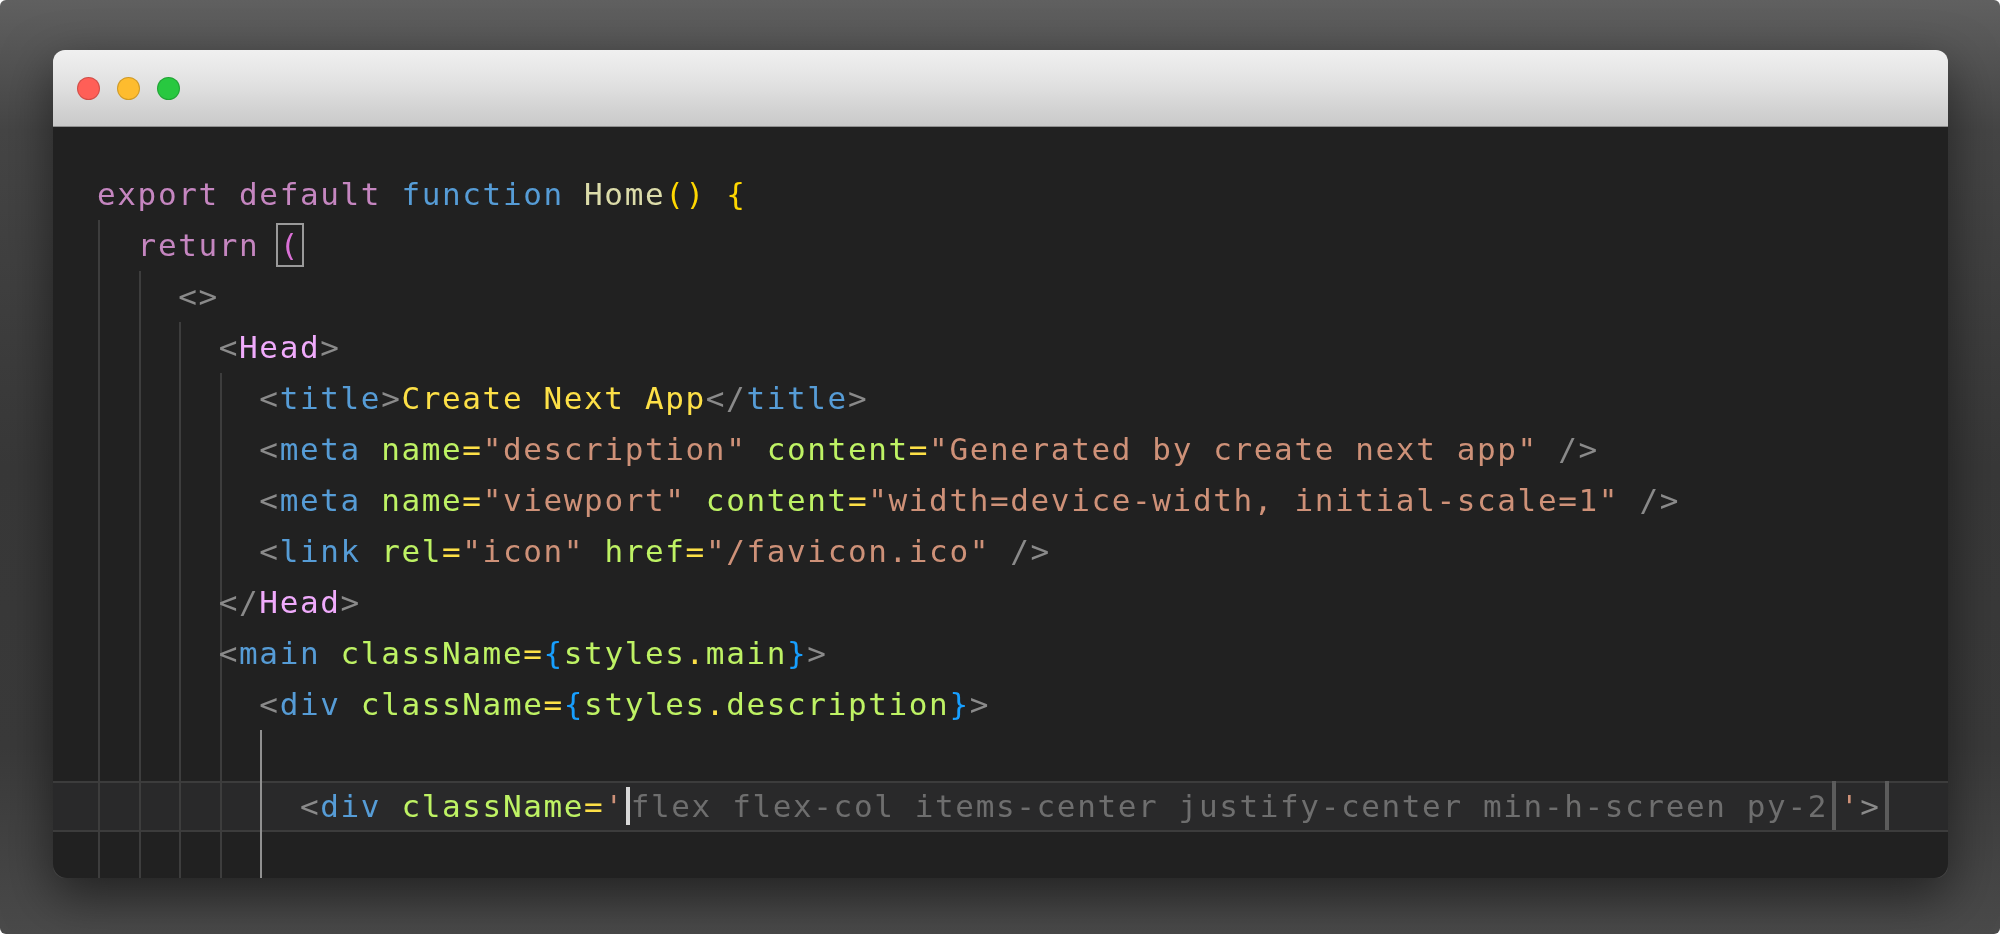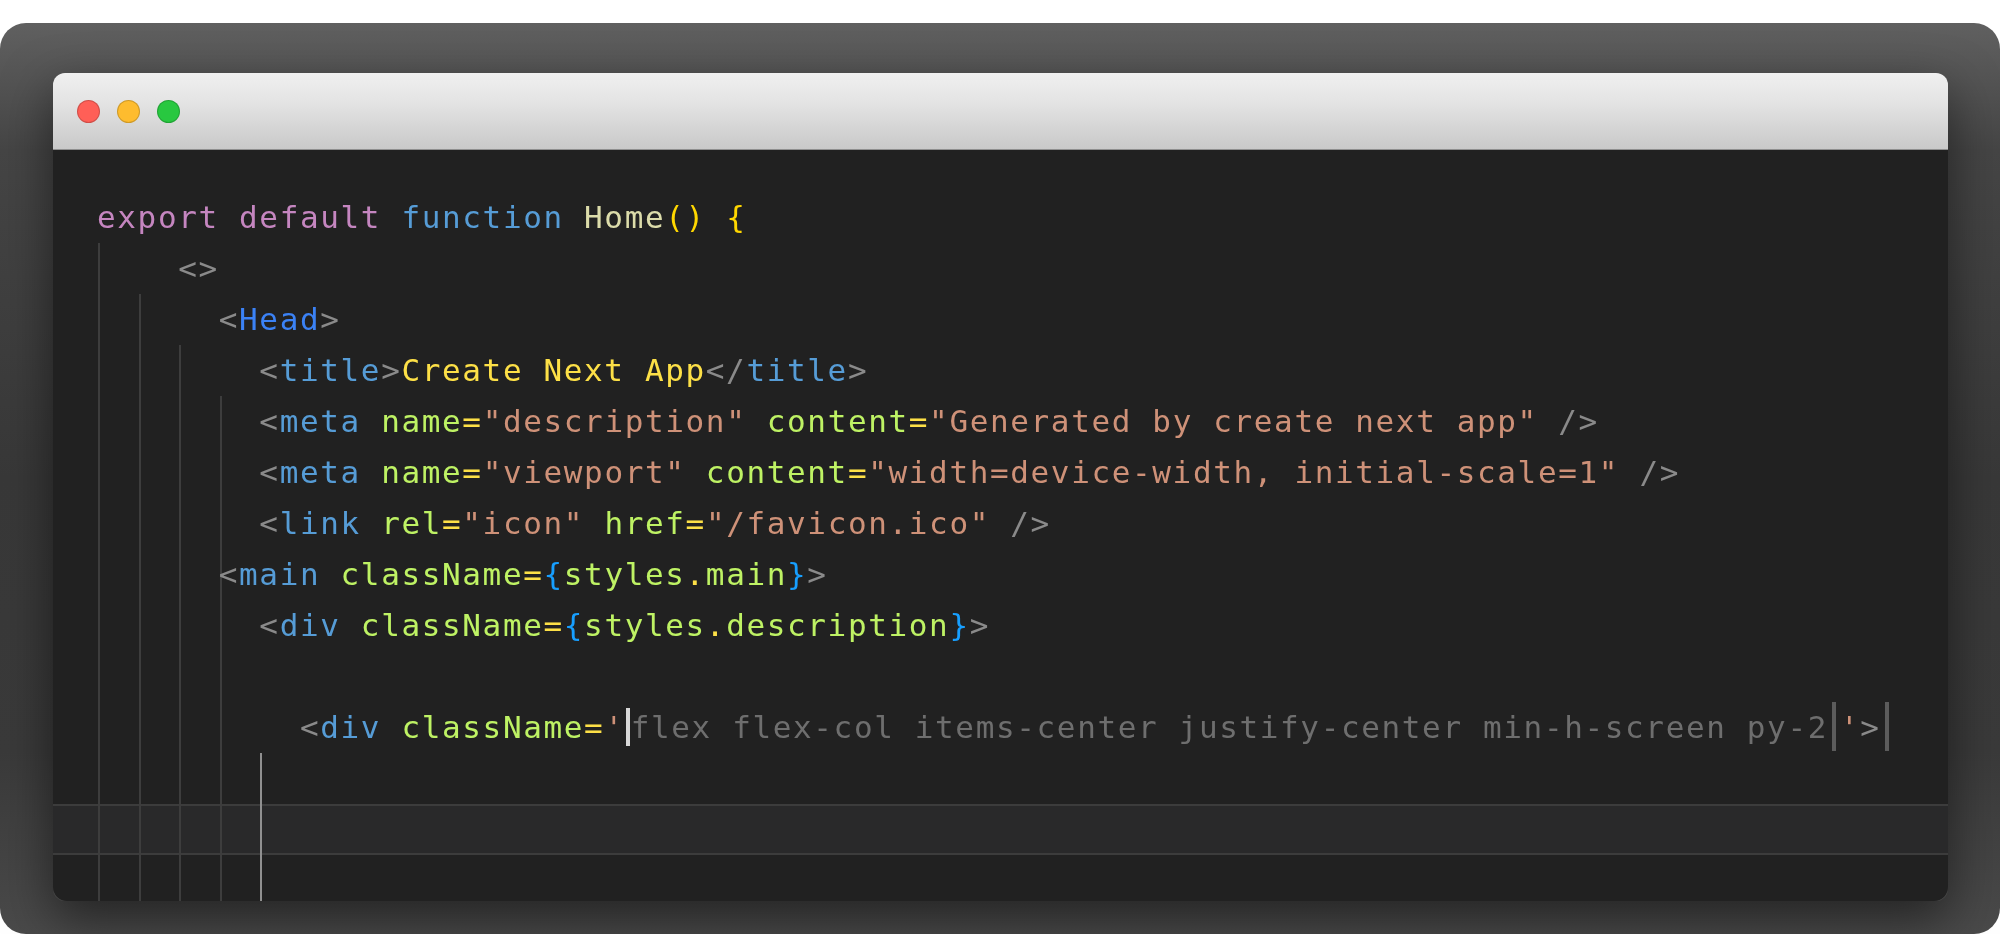--- a/index.html
+++ b/index.html
@@ -1,19 +1,19 @@
 <!DOCTYPE html>
 <html><head>
 <meta charset="utf-8">
 <style>
   html,body{margin:0;padding:0;}
   body{width:2000px;height:934px;background:#ffffff;position:relative;overflow:hidden;
        font-family:"Liberation Sans",sans-serif;}
-  .backdrop{position:absolute;inset:0;border-radius:26px;
-       background:linear-gradient(180deg,#606060 0%,#454545 14%,#383838 50%,#3a3a3a 80%,#4a4a4a 100%);margin-top:23px;}
+  .backdrop{position:absolute;inset:0;border-radius:6px;
+       background:linear-gradient(180deg,#606060 0%,#454545 14%,#383838 50%,#3a3a3a 80%,#4a4a4a 100%);}
   .window{position:absolute;left:53px;top:50px;width:1895px;height:828px;border-radius:12px;
        box-shadow:0 18px 50px rgba(0,0,0,0.5);}
   .titlebar{height:77px;box-sizing:border-box;border-radius:12px 12px 0 0;
        background:linear-gradient(180deg,#f0f0f0 0%,#e3e3e3 40%,#c9c9c9 100%);
        border-bottom:1px solid #8f8f8f;
        display:flex;align-items:center;padding-left:24px;gap:17px;}
   .tl{width:23px;height:23px;border-radius:50%;box-sizing:border-box;border:1px solid rgba(0,0,0,0.18);padding:0;}
   .code{position:absolute;top:77px;left:0;right:0;bottom:0;background:#212121;
        border-radius:0 0 14px 14px;overflow:hidden;
        font-family:"DejaVu Sans Mono","Liberation Mono",monospace;
@@ -25,21 +25,21 @@
   .lines{position:absolute;left:44px;top:42px;right:0;}
   .line{height:51px;white-space:pre;}
   
   .kw{color:#c586c0}           
   .kwb{color:#569cd6}          
   .fn{color:#dcdcaa}           
   .b1{color:#ffd700}           
   .b2{color:#da70d6}           
   .b3{color:#179fff}           
   .punct{color:#8a8a8a}        
-  .tag{color:#3b82f6}          
+  .tag{color:#f0abfc}          
   .attr{color:#bef264}         
   .fg{color:#fde047}           
   .str{color:#ce9178}          
   .ghost{color:#6e6e6e;}  
   .boxed{outline:2px solid #9a9a9a;outline-offset:2px;}
   .cursor{display:inline-block;width:4px;height:38px;background:#d8d8d8;
        vertical-align:middle;margin:0 1px;transform:translateY(-3px);}
   .endbar{display:inline-block;width:4px;height:49px;background:#5c5c5c;
        vertical-align:middle;margin:0 4px;transform:translateY(-3px);}
 </style>
@@ -57,26 +57,28 @@
       <div class="curline-bg"></div>
       <div id="guides">
           <div class="guide" style="left: 45px; top: 93px;"></div>
           <div class="guide" style="left: 85.52px; top: 144px;"></div>
           <div class="guide" style="left: 126.04px; top: 195px;"></div>
           <div class="guide" style="left: 166.56px; top: 246px;"></div>
           <div class="guide active" style="left: 207.08px; top: 603px;"></div>
         </div>
       <div class="lines" id="lines">
           <div class="line"><span class="kw">export default</span><span class="fg"> </span><span class="kwb">function</span><span class="fg"> </span><span class="fn">Home</span><span class="b1">()</span><span class="fg"> </span><span class="b1">{</span></div>
+          <div class="line"><span class="fg">  </span><span class="kw">return</span><span class="fg"> </span><span class="b2 boxed">(</span></div>
           <div class="line"><span class="fg">    </span><span class="punct">&lt;&gt;</span></div>
           <div class="line"><span class="fg">      </span><span class="punct">&lt;</span><span class="tag">Head</span><span class="punct">&gt;</span></div>
           <div class="line"><span class="fg">        </span><span class="punct">&lt;</span><span class="kwb">title</span><span class="punct">&gt;</span><span class="fg">Create Next App</span><span class="punct">&lt;/</span><span class="kwb">title</span><span class="punct">&gt;</span></div>
           <div class="line"><span class="fg">        </span><span class="punct">&lt;</span><span class="kwb">meta</span><span class="fg"> </span><span class="attr">name</span><span class="fg">=</span><span class="str">"description"</span><span class="fg"> </span><span class="attr">content</span><span class="fg">=</span><span class="str">"Generated by create next app"</span><span class="fg"> </span><span class="punct">/&gt;</span></div>
           <div class="line"><span class="fg">        </span><span class="punct">&lt;</span><span class="kwb">meta</span><span class="fg"> </span><span class="attr">name</span><span class="fg">=</span><span class="str">"viewport"</span><span class="fg"> </span><span class="attr">content</span><span class="fg">=</span><span class="str">"width=device-width, initial-scale=1"</span><span class="fg"> </span><span class="punct">/&gt;</span></div>
           <div class="line"><span class="fg">        </span><span class="punct">&lt;</span><span class="kwb">link</span><span class="fg"> </span><span class="attr">rel</span><span class="fg">=</span><span class="str">"icon"</span><span class="fg"> </span><span class="attr">href</span><span class="fg">=</span><span class="str">"/favicon.ico"</span><span class="fg"> </span><span class="punct">/&gt;</span></div>
+          <div class="line"><span class="fg">      </span><span class="punct">&lt;/</span><span class="tag">Head</span><span class="punct">&gt;</span></div>
           <div class="line"><span class="fg">      </span><span class="punct">&lt;</span><span class="kwb">main</span><span class="fg"> </span><span class="attr">className</span><span class="fg">=</span><span class="b3">{</span><span class="attr">styles</span><span class="fg">.</span><span class="attr">main</span><span class="b3">}</span><span class="punct">&gt;</span></div>
           <div class="line"><span class="fg">        </span><span class="punct">&lt;</span><span class="kwb">div</span><span class="fg"> </span><span class="attr">className</span><span class="fg">=</span><span class="b3">{</span><span class="attr">styles</span><span class="fg">.</span><span class="attr">description</span><span class="b3">}</span><span class="punct">&gt;</span></div>
           <div class="line"></div>
           <div class="line"><span class="fg">          </span><span class="punct">&lt;</span><span class="kwb">div</span><span class="fg"> </span><span class="attr">className</span><span class="fg">=</span><span class="str">'</span><span class="cursor"></span><span class="ghost">flex flex-col items-center justify-center min-h-screen py-2</span><span class="endbar"></span><span class="str">'</span><span class="punct">&gt;</span><span class="endbar"></span></div>
           <div class="line"></div>
         </div>
     </div>
   </div>
 </div>
 

